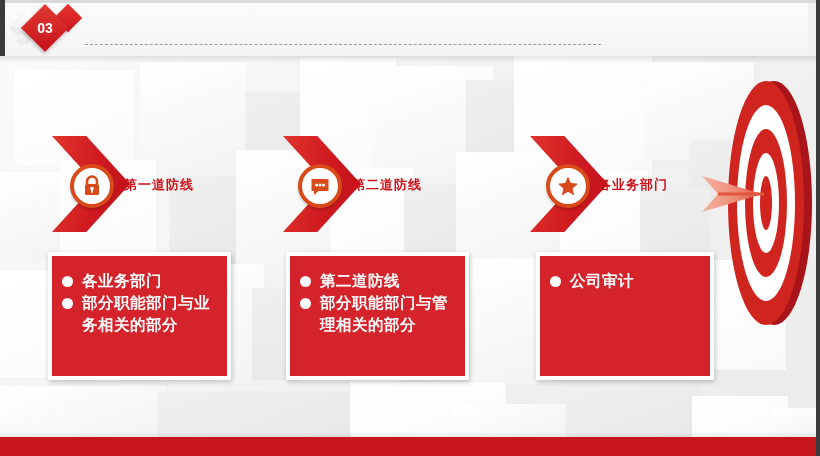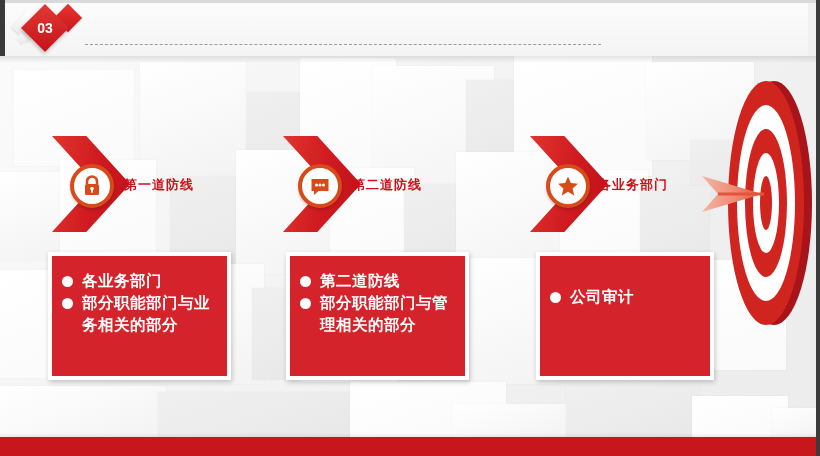--- a/index.html
+++ b/index.html
@@ -202,21 +202,21 @@
 
   <div class="chev" style="left:530px;top:136px;"></div>
   <div class="badge" style="left:546px;top:164px;">
     <svg width="24" height="24" viewBox="0 0 24 24">
       <path d="M12 2.5 L14.9 9.1 L22 9.8 L16.6 14.5 L18.2 21.5 L12 17.8 L5.8 21.5 L7.4 14.5 L2 9.8 L9.1 9.1 Z" fill="#d94a1a"></path>
     </svg>
   </div>
   <div class="line-label" style="left:598px;top:176px;">各业务部门</div>
 
   <div class="rbox" style="left:536px;top:252px;width:178px;height:128px;">
-    <div class="bullets" style="margin-top:16px;">
+    <div class="bullets" style="">
       <div class="bline">
         <span class="dot"></span>
         <span class="btxt">公司审计</span>
       </div>
     </div>
   </div>
 
   <div class="header">
     <div class="logo-wrap">
       <div class="dia dia-g1"></div>

